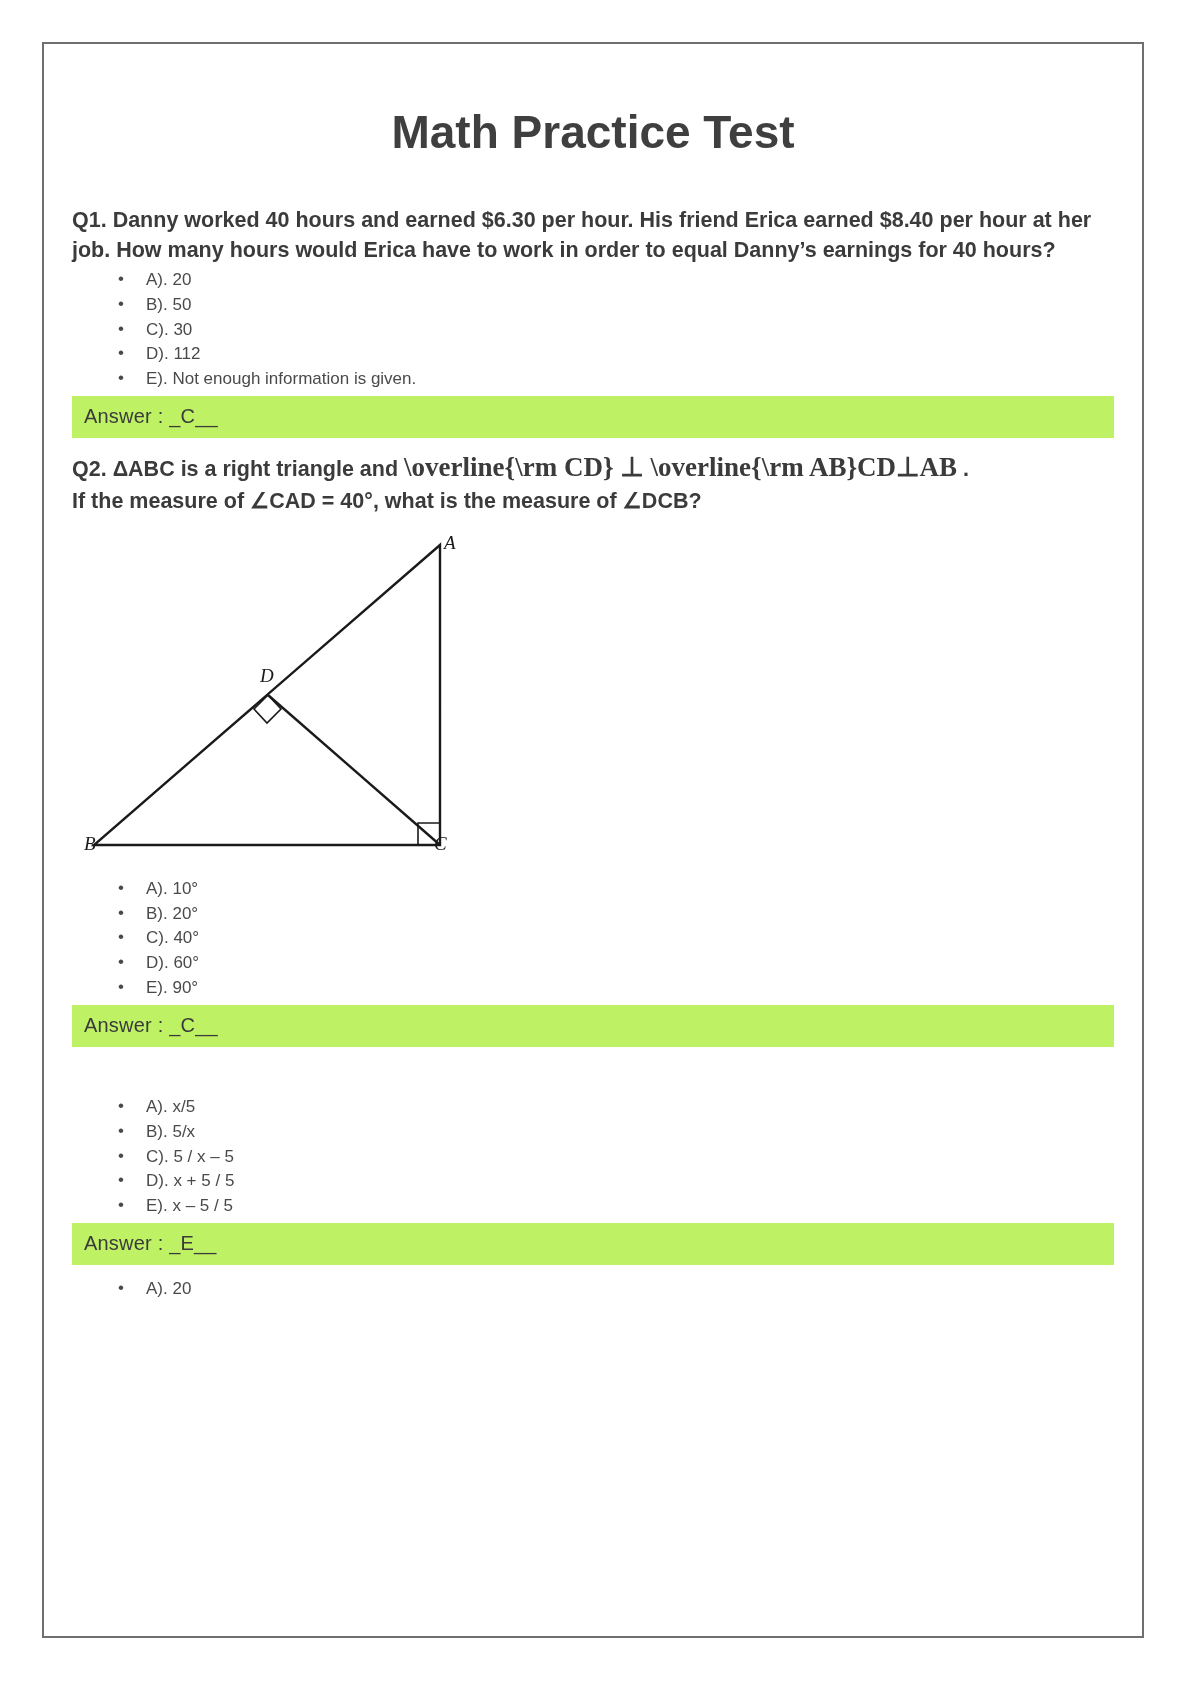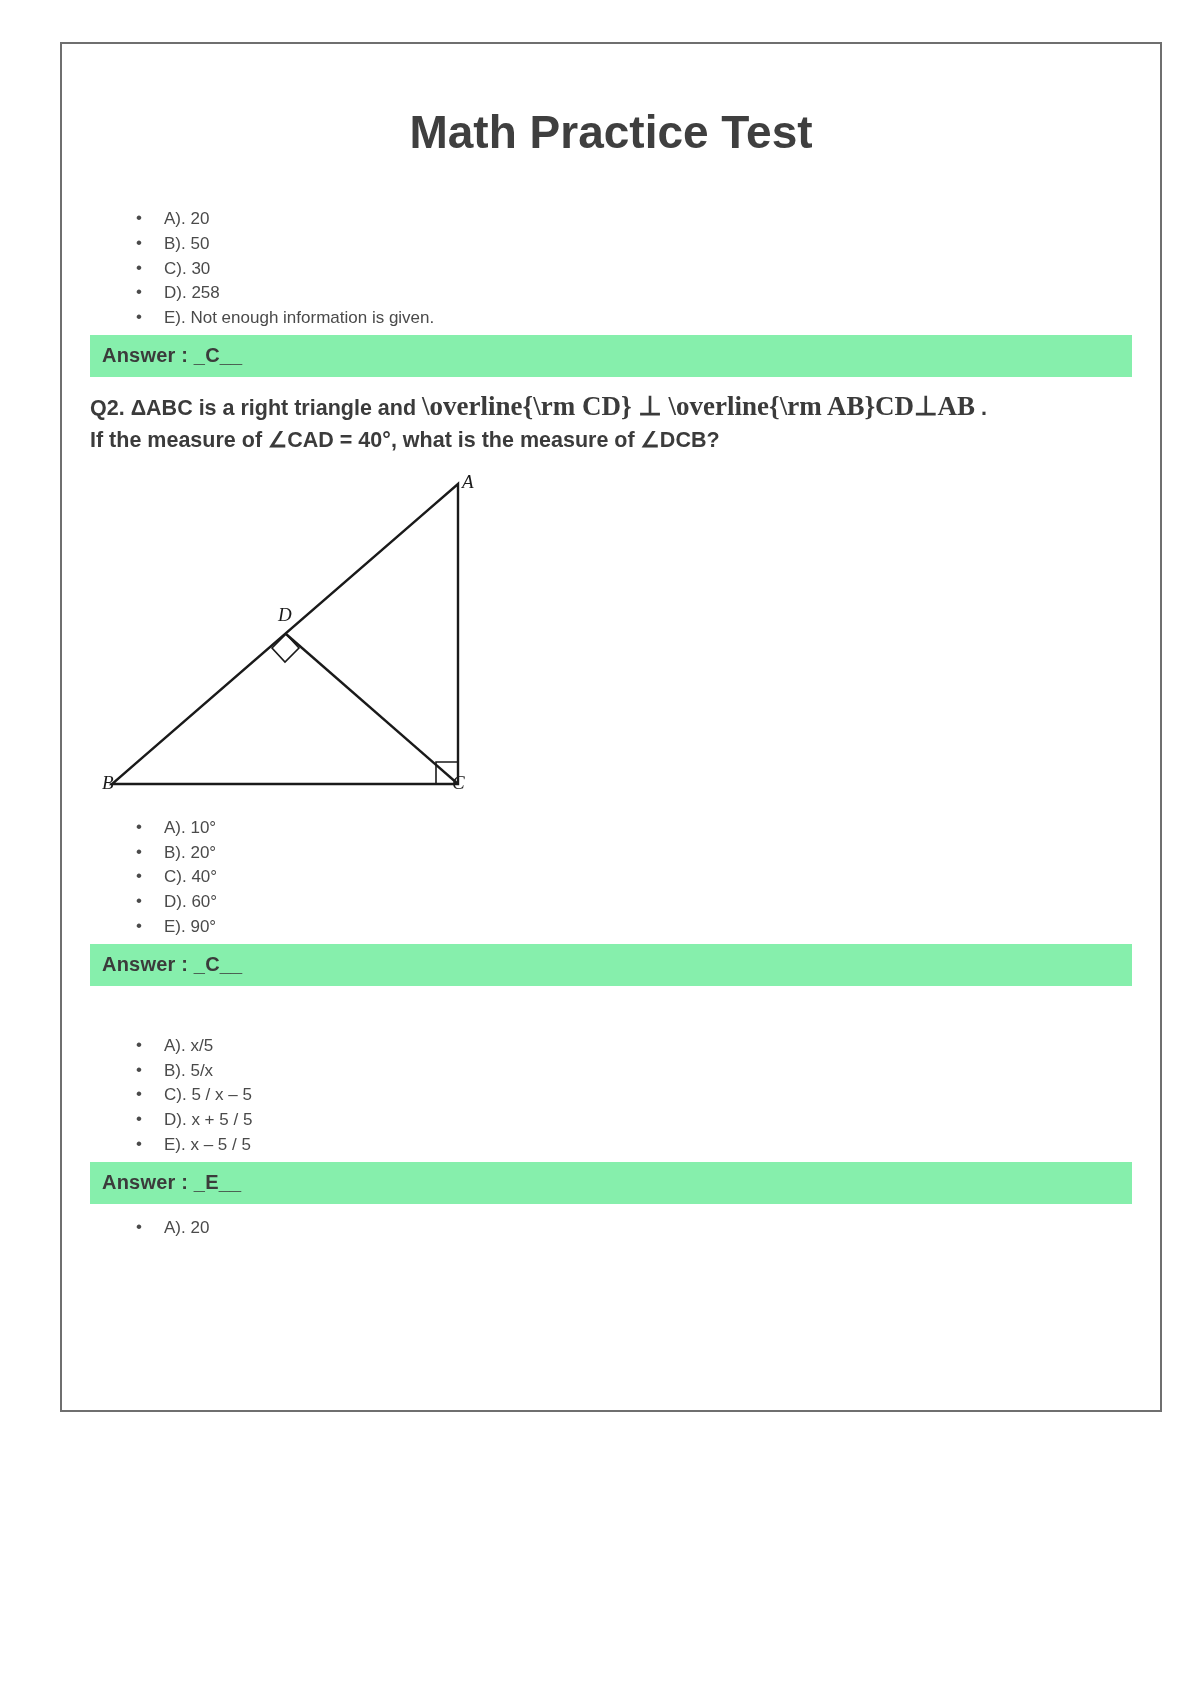--- a/index.html
+++ b/index.html
@@ -13,26 +13,25 @@
     font-family: "Liberation Sans", sans-serif;
     color: #3b3b3b;
     overflow: hidden;
   }
 
   .page {
     position: absolute;
     left: 42px;
     top: 42px;
     width: 1102px;
-    height: 1370px;
+    height: 1596px;
     border: 2px solid #6f6f6f;
     background: #ffffff;
     box-sizing: border-box;
     overflow: hidden;
-    margin-left: 18px;
   }
 
   .page-inner {
     position: absolute;
     left: 28px;
     top: 30px;
     right: 28px;
     bottom: 0;
   }
 
@@ -80,23 +79,23 @@
   ul.choices li::before {
     content: "\2022";
     position: absolute;
     left: 46px;
     top: -1px;
     font-size: 17px;
     color: #4a4a4a;
   }
 
   .answer-bar {
-    background: #86efac;
+    background: #bef264;
     font-size: 20px;
-    font-weight: bold;
+    font-weight: normal;
     color: #3b3b3b;
     padding: 7px 0 9px 12px;
     margin-top: 4px;
     line-height: 1.3;
     letter-spacing: 0.2px;
   }
 
   .spacer-lg { height: 46px; }
   .spacer-sm { height: 10px; }
 
@@ -123,25 +122,26 @@
 <body>
 
 <div class="page">
   <div class="page-inner">
 
     <h1 class="doc-title">Math Practice Test</h1>
 
     <div class="spacer-lg"></div>
 
     <div class="q-block">
+      <p class="q-stem">Q1. Danny worked 40 hours and earned $6.30 per hour. His friend Erica earned $8.40 per hour at her job. How many hours would Erica have to work in order to equal Danny’s earnings for 40 hours?</p>
       <ul class="choices">
         <li>A). 20</li>
         <li>B). 50</li>
         <li>C). 30</li>
-        <li>D). 258</li>
+        <li>D). 112</li>
         <li>E). Not enough information is given.</li>
       </ul>
       <div class="answer-bar">Answer : _C__</div>
     </div>
 
     <div class="spacer-sm"></div>
 
     <div class="q-block">
       <p class="q-stem">
         <span>Q2. ΔABC is a right triangle and </span><span class="latex">\overline{\rm CD} ⊥ \overline{\rm AB}CD⊥AB</span><span> .</span><br>

